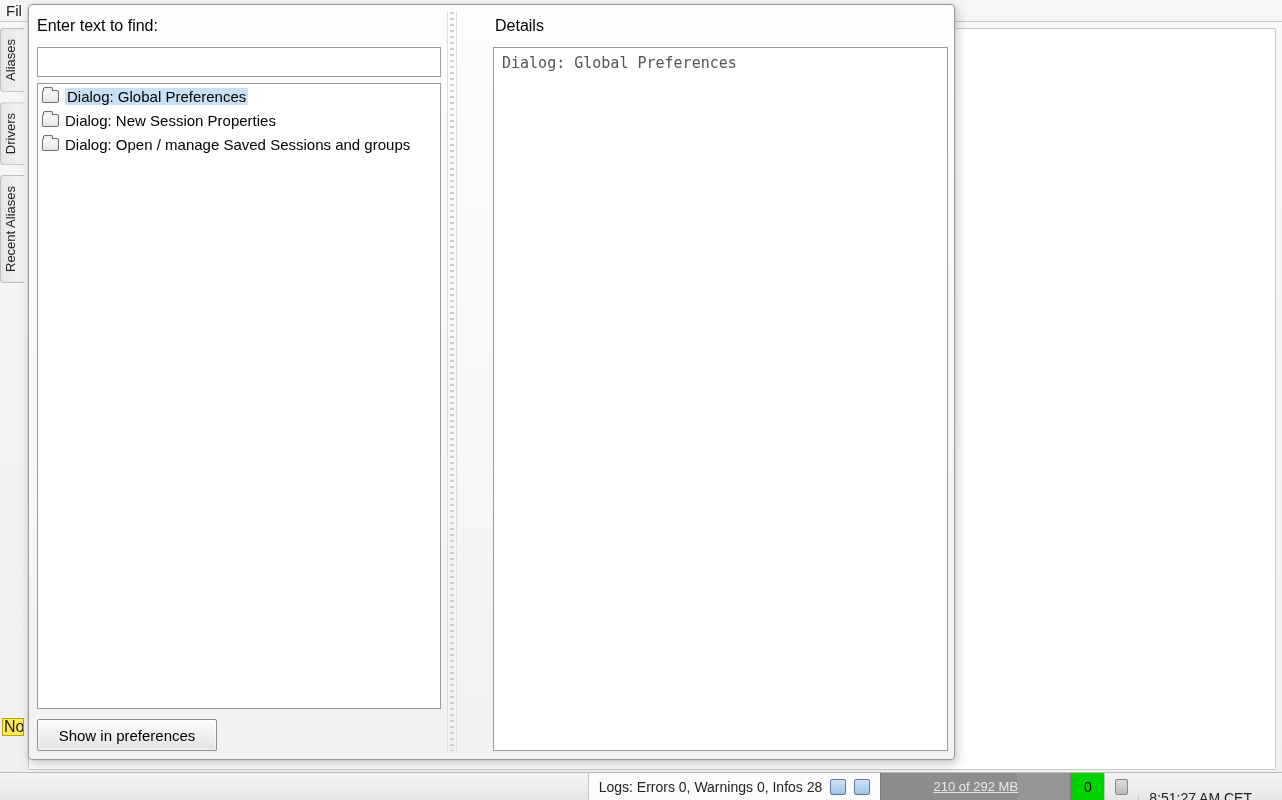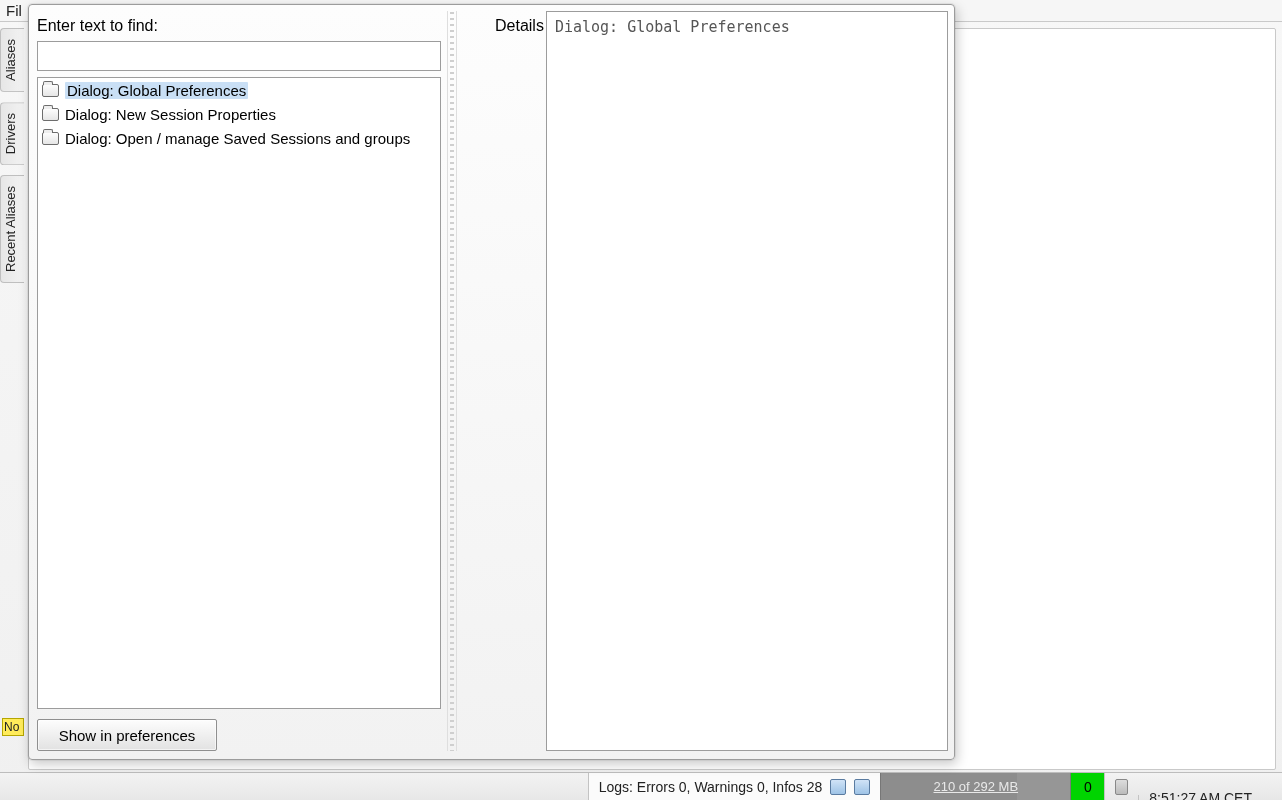--- a/index.html
+++ b/index.html
@@ -64,21 +64,21 @@
     border-radius: 2px;
   }
   .bg-no {
     position: absolute;
     left: 2px;
     top: 718px;
     width: 22px;
     height: 18px;
     background: #ffeb5a;
     border: 1px solid #b5a600;
-    font-size: 12px;
+    font-size: 16px;
     line-height: 16px;
     padding-left: 1px;
     color: #222;
     overflow: hidden;
   }
 
   
   .status-bar {
     position: absolute;
     left: 0; right: 0; bottom: 0;
@@ -215,29 +215,29 @@
       );
     background-size: 4px 6px;
     background-position: center;
     background-repeat: repeat-y;
     border-left:1px solid #dedede;
     border-right:1px solid #dedede;
   }
   .right-pane {
     flex: 1;
     display: flex;
-    flex-direction: row;
+    flex-direction: column;
     min-height: 0;
     padding-left: 32px;
   }
 
   .field-label {
     font-size: 16px;
     color: #000;
-    margin: 6px 2px 6px 2px;
+    margin: 6px 2px 12px 2px;
   }
   .text-input {
     height: 30px;
     border: 1px solid #9c9c9c;
     background: #fff;
     padding: 4px 6px;
     font-size: 15px;
     outline: none;
     margin: 0 2px 6px 2px;
   }

